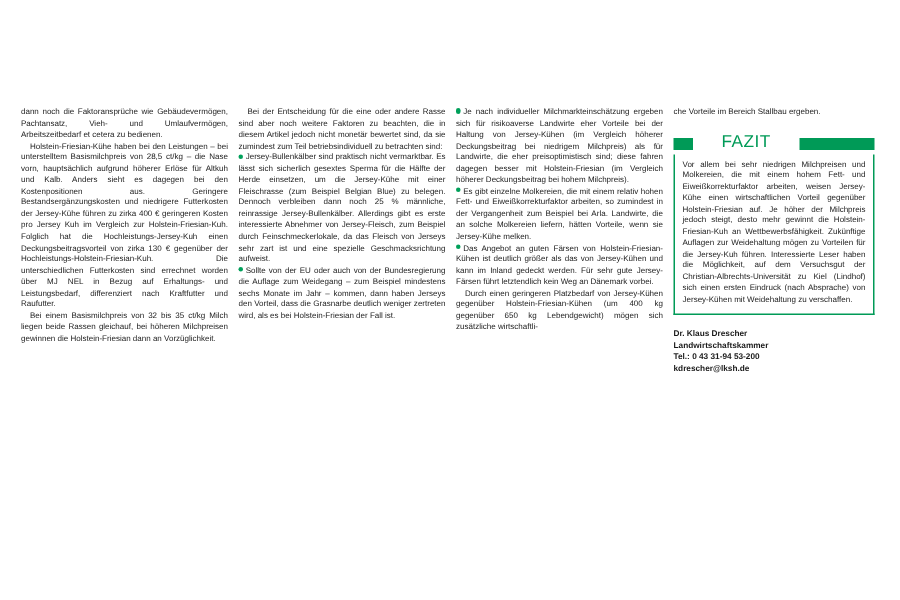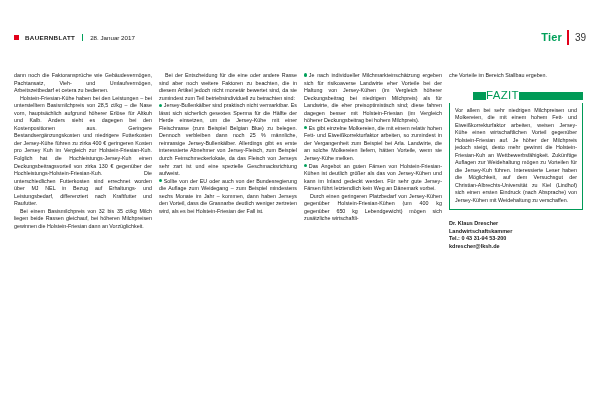--- a/index.html
+++ b/index.html
@@ -137,23 +137,22 @@
 
   
   .fazit {
     margin-top: 10px;
     width: 134px;
     box-sizing: border-box;
   }
   .fazit-head {
     display: flex;
     align-items: center;
-    gap: 0;
+    gap: 19px;
     height: 13px;
-    margin-left: 24px;
   }
   .fazit-bar-left {
     width: 13px;
     height: 8px;
     background: #009a57;
     flex: 0 0 auto;
   }
   .fazit-title {
     font-size: 11.5px;
     font-weight: normal;
@@ -191,33 +190,20 @@
     line-height: 7.6px;
     font-weight: bold;
     color: #1a1a1a;
   }
 </style>
 </head>
 <body>
 
 <div class="page">
 
-  <div class="runhead">
-    <div class="runhead-left">
-      <span class="brand-square"></span>
-      <span class="brand-name">BAUERNBLATT</span>
-      <span class="runhead-sep"></span>
-      <span class="runhead-date">28. Januar 2017</span>
-    </div>
-    <div class="runhead-right">
-      <span class="section-label">Tier</span>
-      <span class="folio-rule"></span>
-      <span class="folio">39</span>
-    </div>
-  </div>
 
   <div class="cols">
 
     <div class="col">
       <p class="body">dann noch die Faktoransprüche wie Gebäudevermögen, Pachtansatz, Vieh- und Umlaufvermögen, Arbeitszeitbedarf et cetera zu bedienen.</p>
       <p class="body indent">Holstein-Friesian-Kühe haben bei den Leistungen – bei unterstelltem Basismilchpreis von 28,5 ct/kg – die Nase vorn, hauptsächlich aufgrund höherer Erlöse für Altkuh und Kalb. Anders sieht es dagegen bei den Kostenpositionen aus. Geringere Bestandsergänzungskosten und niedrigere Futterkosten der Jersey-Kühe führen zu zirka 400 € geringeren Kosten pro Jersey Kuh im Vergleich zur Holstein-Friesian-Kuh. Folglich hat die Hochleistungs-Jersey-Kuh einen Deckungsbeitragsvorteil von zirka 130 € gegenüber der Hochleistungs-Holstein-Friesian-Kuh. Die unterschiedlichen Futterkosten sind errechnet worden über MJ NEL in Bezug auf Erhaltungs- und Leistungsbedarf, differenziert nach Kraftfutter und Raufutter.</p>
       <p class="body indent">Bei einem Basismilchpreis von 32 bis 35 ct/kg Milch liegen beide Rassen gleichauf, bei höheren Milchpreisen gewinnen die Holstein-Friesian dann an Vorzüglichkeit.</p>
     </div>
 
     <div class="col">

